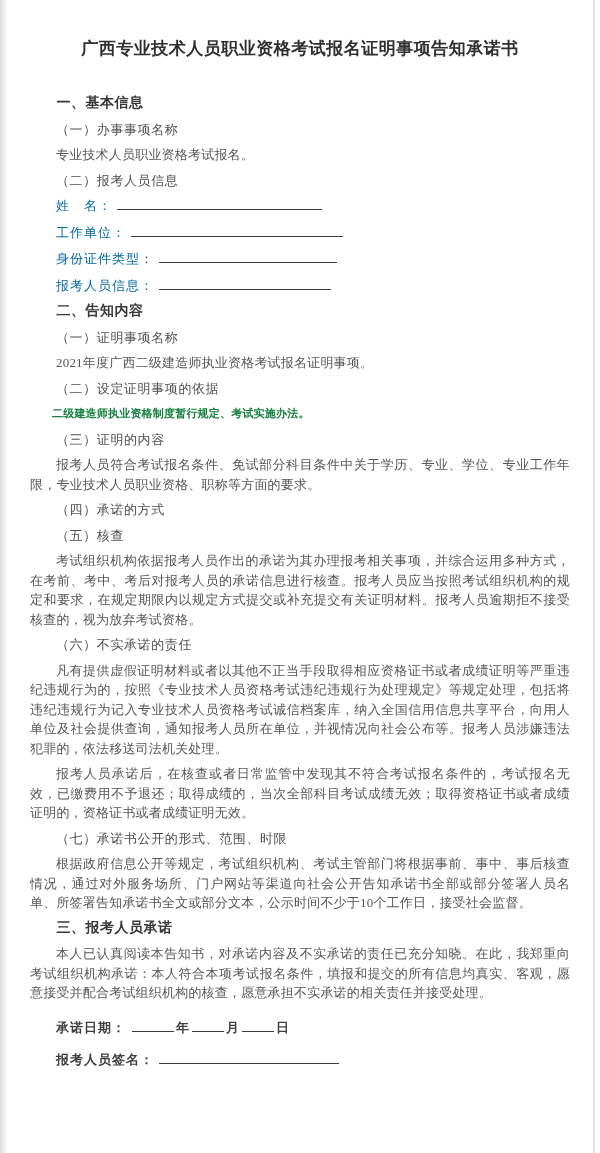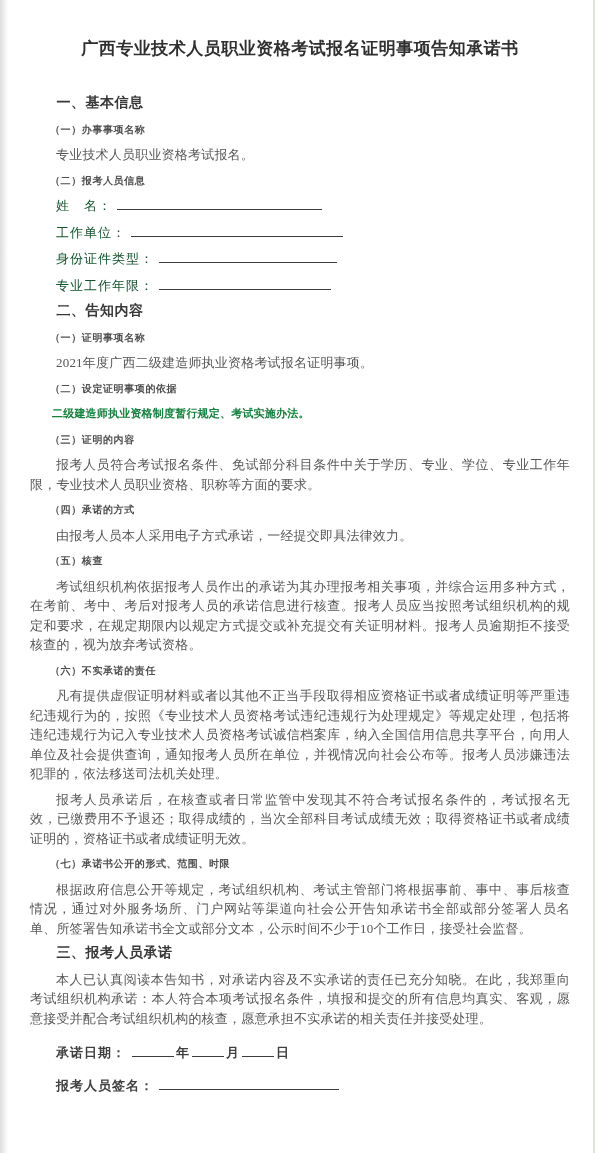--- a/index.html
+++ b/index.html
@@ -42,26 +42,25 @@
     font-family:Liberation Mono, monospace;
     font-weight:bold;
     font-size:14px;
     color:#383838;
     line-height:19.5px;
     text-indent:1.9em;
     letter-spacing:0.5px;
   }
   .sub-heading {
     margin:0 0 6px 0;
-    font-size:10px;
+    font-size:13px;
     color:#4f4f4f;
     line-height:19.5px;
     text-indent:2em;
     letter-spacing:0.6px;
-    font-weight:bold;
   }
   .para {
     margin:0 0 6px 0;
     font-size:13px;
     color:#565656;
     line-height:19.5px;
     text-indent:2em;
     text-align:justify;
     text-justify:inter-ideograph;
     letter-spacing:0.2px;
@@ -70,21 +69,21 @@
     font-family:"Liberation Sans","DejaVu Sans",sans-serif;
     font-weight:bold;
     font-size:11px;
     color:#15803d;
     letter-spacing:0.2px;
   }
   .field-row {
     margin:0 0 7px 0;
     padding-left:2em;
     font-size:13px;
-    color:#14532d;
+    color:#0369a1;
     line-height:19.5px;
     letter-spacing:1px;
   }
   .blank {
     display:inline-block;
     height:12px;
     border-bottom:1.4px solid #3c3c3c;
     margin-left:5px;
     vertical-align:baseline;
   }
@@ -125,38 +124,37 @@
     <div class="field-row">
       <span>姓　名：</span><span class="blank w-name"></span>
     </div>
     <div class="field-row">
       <span>工作单位：</span><span class="blank w-unit"></span>
     </div>
     <div class="field-row">
       <span>身份证件类型：</span><span class="blank w-idtype"></span>
     </div>
     <div class="field-row">
-      <span>专业工作年限：</span><span class="blank w-idnum"></span>
+      <span>报考人员信息：</span><span class="blank w-idnum"></span>
     </div>
   </div>
 
   <div>
     <h2 class="sec-heading">二、告知内容</h2>
 
     <p class="sub-heading">（一）证明事项名称</p>
     <p class="para">2021年度广西二级建造师执业资格考试报名证明事项。</p>
 
     <p class="sub-heading">（二）设定证明事项的依据</p>
     <p class="para bold-sans">二级建造师执业资格制度暂行规定、考试实施办法。</p>
 
     <p class="sub-heading">（三）证明的内容</p>
     <p class="para">报考人员符合考试报名条件、免试部分科目条件中关于学历、专业、学位、专业工作年限，专业技术人员职业资格、职称等方面的要求。</p>
 
     <p class="sub-heading">（四）承诺的方式</p>
-    <p class="para">由报考人员本人采用电子方式承诺，一经提交即具法律效力。</p>
 
     <p class="sub-heading">（五）核查</p>
     <p class="para">考试组织机构依据报考人员作出的承诺为其办理报考相关事项，并综合运用多种方式，在考前、考中、考后对报考人员的承诺信息进行核查。报考人员应当按照考试组织机构的规定和要求，在规定期限内以规定方式提交或补充提交有关证明材料。报考人员逾期拒不接受核查的，视为放弃考试资格。</p>
 
     <p class="sub-heading">（六）不实承诺的责任</p>
     <p class="para">凡有提供虚假证明材料或者以其他不正当手段取得相应资格证书或者成绩证明等严重违纪违规行为的，按照《专业技术人员资格考试违纪违规行为处理规定》等规定处理，包括将违纪违规行为记入专业技术人员资格考试诚信档案库，纳入全国信用信息共享平台，向用人单位及社会提供查询，通知报考人员所在单位，并视情况向社会公布等。报考人员涉嫌违法犯罪的，依法移送司法机关处理。</p>
     <p class="para">报考人员承诺后，在核查或者日常监管中发现其不符合考试报名条件的，考试报名无效，已缴费用不予退还；取得成绩的，当次全部科目考试成绩无效；取得资格证书或者成绩证明的，资格证书或者成绩证明无效。</p>
 
     <p class="sub-heading">（七）承诺书公开的形式、范围、时限</p>
     <p class="para">根据政府信息公开等规定，考试组织机构、考试主管部门将根据事前、事中、事后核查情况，通过对外服务场所、门户网站等渠道向社会公开告知承诺书全部或部分签署人员名单、所签署告知承诺书全文或部分文本，公示时间不少于10个工作日，接受社会监督。</p>

